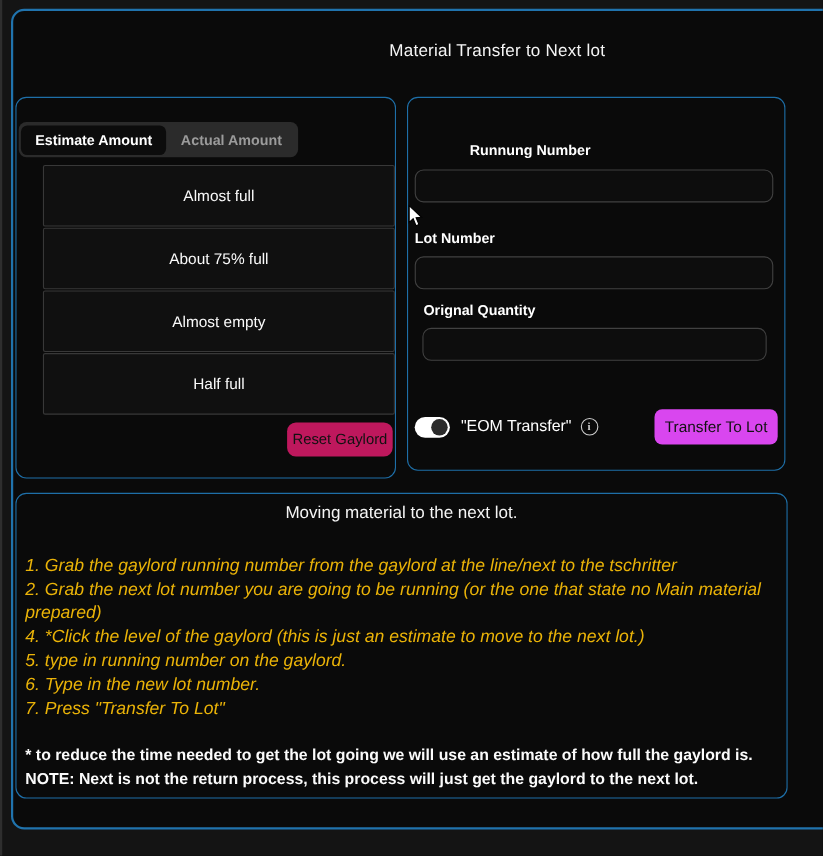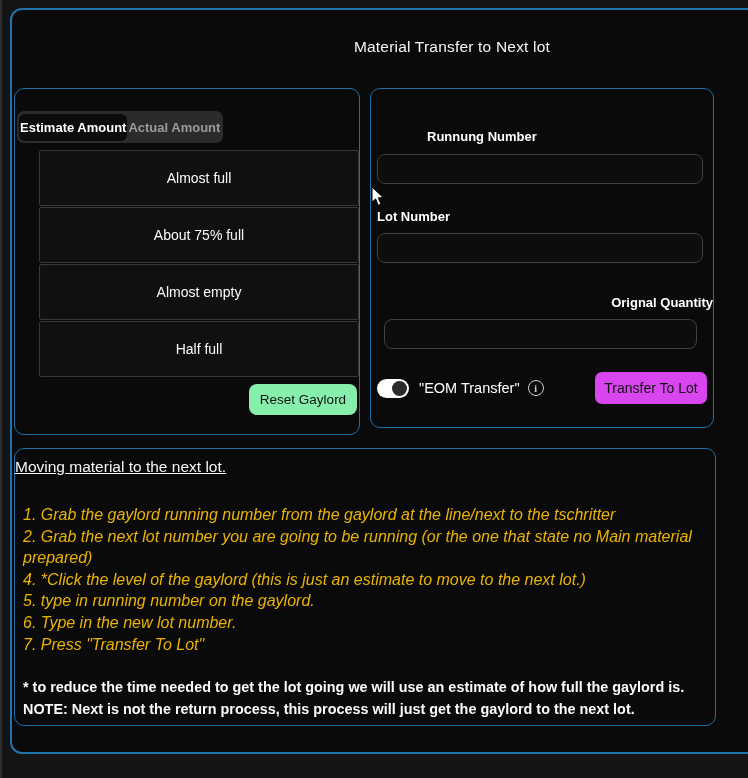--- a/index.html
+++ b/index.html
@@ -27,42 +27,42 @@
   .instructions-panel{ left:2px; top:438px; width:702px; height:278px; }
 
   
   .tabbar{
     position:absolute; left:2px; top:22px; height:32px;
     display:inline-flex; align-items:center;
     background:#2b2b2b; border-radius:7px; padding:2px;
   }
   .tab{
     font-size:13px; font-weight:bold; color:#9b9b9b;
-    padding:6px 1px; border-radius:6px; cursor:pointer; white-space:nowrap;
+    padding:6px 13px; border-radius:6px; cursor:pointer; white-space:nowrap;
   }
   .tab.active{ background:#0c0c0c; color:#ffffff; }
 
   
   .levels{ position:absolute; left:0; right:0; top:61px;margin-left:24px; }
   .level-btn{
     display:block; width:100%; height:56px; margin-bottom:1px;
     background:#101010; border:1px solid #383838; border-radius:2px;
     color:#fafafa; font-size:14px; font-family:inherit; cursor:pointer;
   }
   .reset-btn{
-    position:absolute; right:2px; bottom:19px; width:108px; height:31px;
-    background:#86efac; color:#111; border:none; border-radius:8px;
+    position:absolute; right:2px; bottom:19px; width:96px; height:31px;
+    background:#be185d; color:#111; border:none; border-radius:8px;
     font-size:13.5px; font-family:inherit; cursor:pointer;
   }
 
   
   .field-label{ display:block; font-size:13px; font-weight:bold; color:#fff; }
   .lbl-running{ margin:40px 0 0 20px;padding-left:36px; }
   .lbl-lot{ margin:25px 0 0 6px; }
-  .lbl-orig{ margin:32px 0 0 14px;text-align:right; }
+  .lbl-orig{ margin:11px 0 0 14px; }
   .text-input{
     display:block; margin-top:10px; margin-left:6px; width:326px; height:30px;
     background:#0d0d0d; border:1px solid #414141; border-radius:8px;
     color:#fff; font-size:13px; padding:0 8px; font-family:inherit; outline:none;
   }
   .input-orig{ margin-left:13px; width:313px; margin-top:9px; }
   .input-lot{ margin-top:9px; }
 
   .form-footer{
     position:absolute; left:6px; right:6px; bottom:23px; height:32px;
@@ -83,21 +83,21 @@
     display:inline-flex; align-items:center; justify-content:center;
     font-family:"Liberation Serif", serif; cursor:pointer;
   }
   .transfer-btn{
     margin-left:auto; width:112px; height:32px;
     background:#d946ef; color:#111; border:none; border-radius:7px;
     font-size:14px; font-family:inherit; cursor:pointer;
   }
 
   
-  .instructions-heading{ margin-top:9px; font-size:15.5px; color:#f5f5f5;text-decoration:underline; }
+  .instructions-heading{ margin-top:9px; text-align:center; font-size:15.5px; color:#f5f5f5; }
   .steps{ margin:28px 8px 0 8px; }
   .step{ font-size:16px; line-height:21.6px; color:#eab308;font-style:italic; }
   .footnotes{ margin:22px 8px 0 8px; }
   .footnote{ font-size:14.4px; line-height:21.6px; color:#fbfbfb;font-weight:bold; }
 
   .cursor{ position:absolute; left:371px; top:186px; width:14px; height:21px; z-index:50; pointer-events:none; }
 </style>
 </head>
 <body>
 

